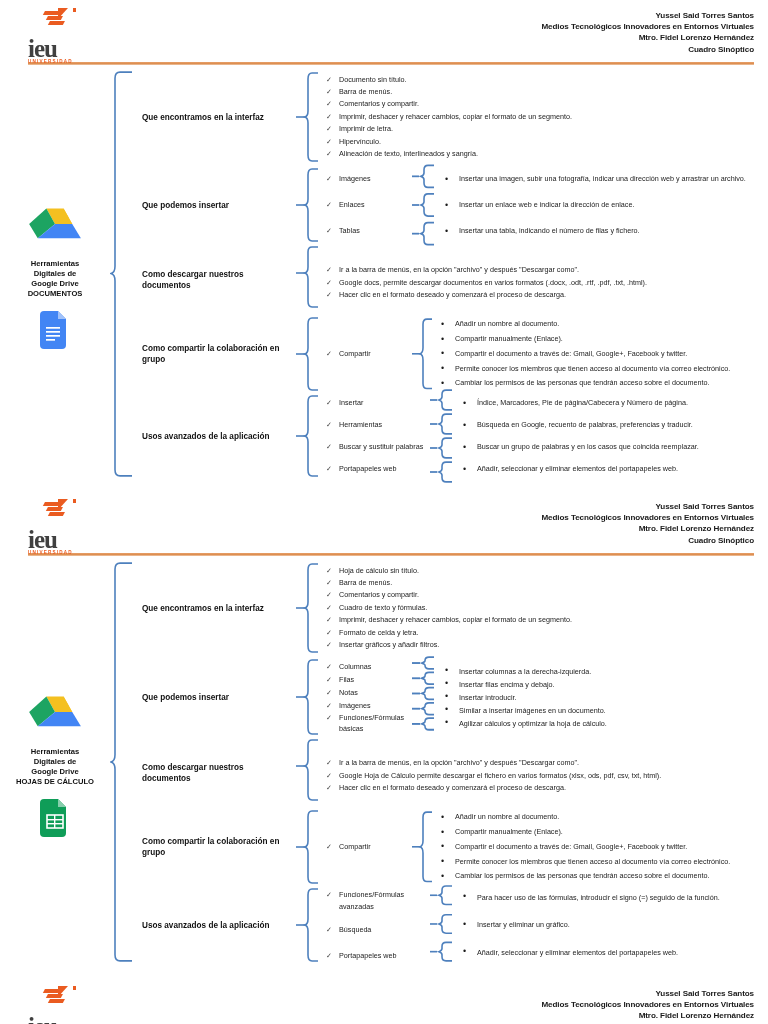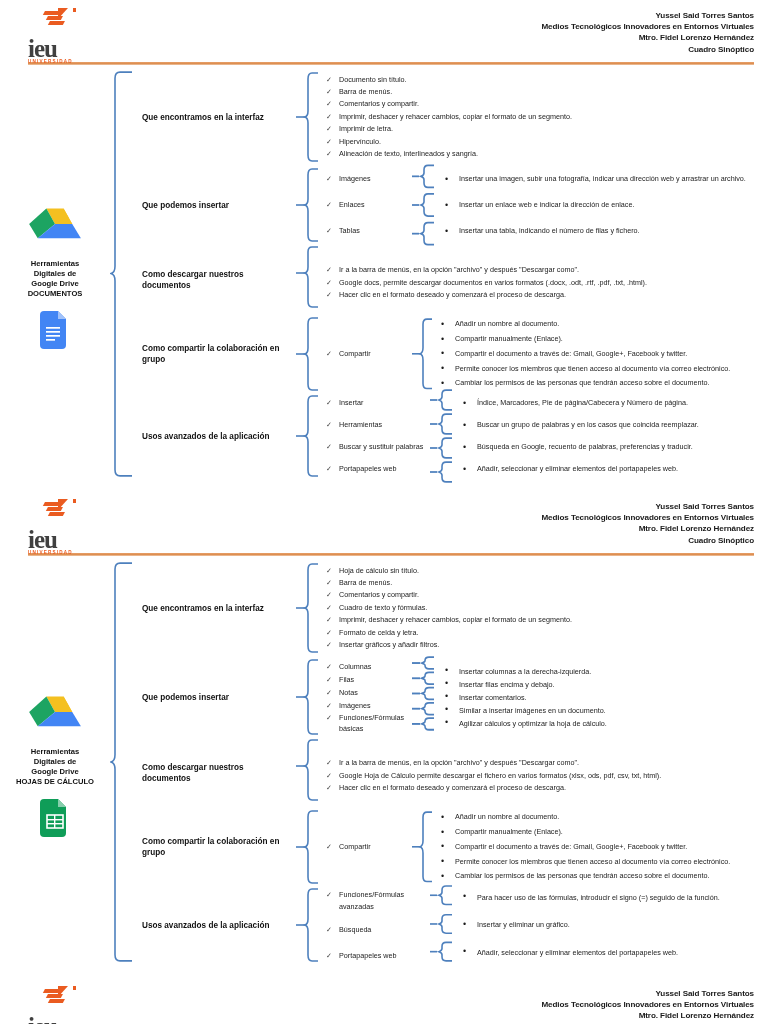--- a/index.html
+++ b/index.html
@@ -399,22 +399,22 @@
                   <path d="M0 55 H7"></path>
                     <path d="M22 46 H16 Q12 46 12 50 V52 Q12 54 9 55 Q12 56 12 58 V60 Q12 64 16 64 H22"></path>
                   <path d="M0 77 H7"></path>
                     <path d="M22 68 H16 Q12 68 12 72 V74 Q12 76 9 77 Q12 78 12 80 V82 Q12 86 16 86 H22"></path>
                 </g>
               </svg>
             </div>
             <div class="sub-right">
               <ul class="dots">
                 <li style="line-height:22px">Índice, Marcadores, Pie de página/Cabecera y Número de página.</li>
+                <li style="line-height:22px">Búsqueda en Google, recuento de palabras, preferencias y traducir.</li>
                 <li style="line-height:22px">Buscar un grupo de palabras y en los casos que coincida reemplazar.</li>
-                <li style="line-height:22px">Búsqueda en Google, recuento de palabras, preferencias y traducir.</li>
                 <li style="line-height:22px">Añadir, seleccionar y eliminar elementos del portapapeles web.</li>
               </ul>
             </div>
           </div>
         </div>
       </div>
 
     </div>
   </div>
 </div>
@@ -530,21 +530,21 @@
                     <path d="M22 40 H17 Q13 40 13 43 V43 Q13 44 10 45 Q13 46 13 47 V47 Q13 50 17 50 H22"></path>
                   <path d="M0 58 H8"></path>
                     <path d="M22 53 H17 Q13 53 13 56 V56 Q13 57 10 58 Q13 59 13 60 V60 Q13 63 17 63 H22"></path>
                 </g>
               </svg>
             </div>
             <div class="sub-right">
               <ul class="dots">
                 <li style="line-height:13px">Insertar columnas a la derecha-izquierda.</li>
                 <li style="line-height:13px">Insertar filas encima y debajo.</li>
-                <li style="line-height:13px">Insertar comentarios.</li>
+                <li style="line-height:13px">Insertar introducir.</li>
                 <li style="line-height:13px">Similar a insertar imágenes en un documento.</li>
                 <li style="line-height:13px">Agilizar cálculos y optimizar la hoja de cálculo.</li>
               </ul>
             </div>
           </div>
         </div>
       </div>
 
       <div class="row" style="height:70px">
         <div class="row-title">Como descargar nuestros documentos</div>

